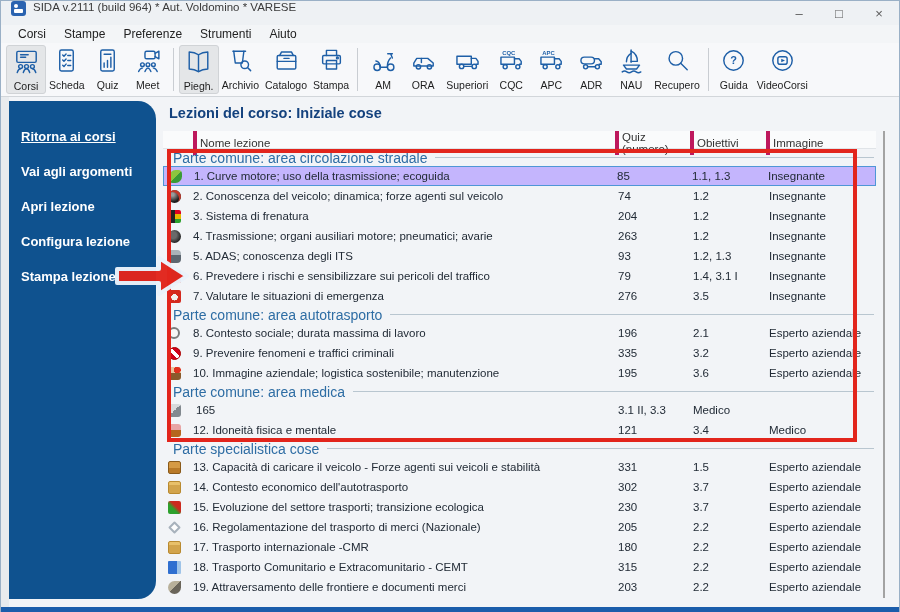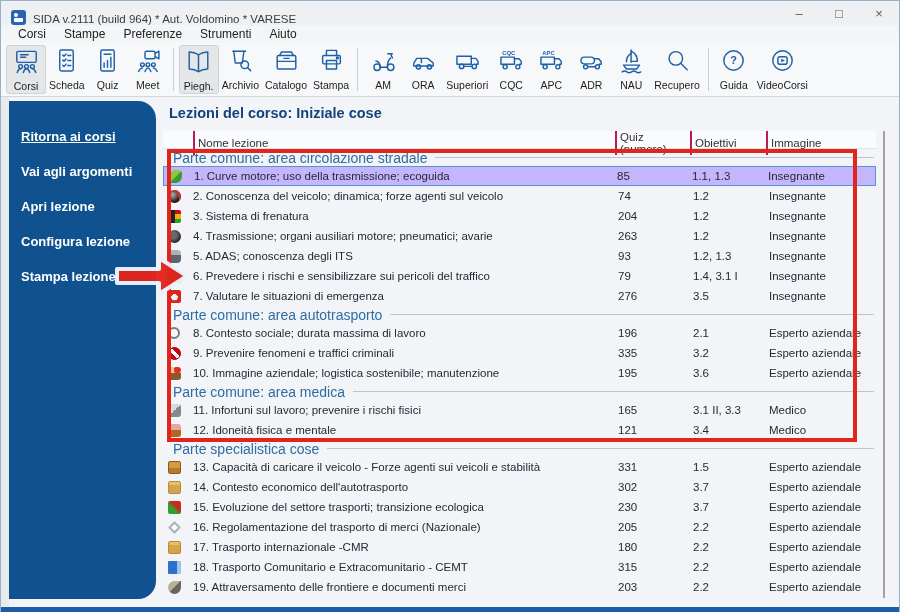--- a/index.html
+++ b/index.html
@@ -1,21 +1,21 @@
 <!DOCTYPE html>
 <html><head>
 <meta charset="utf-8">
 <style>
   html,body{margin:0;padding:0;background:#cfd6dd;}
   *{box-sizing:border-box;font-family:"Liberation Sans",sans-serif;}
   #window{position:relative;width:900px;height:612px;background:#f2f4f7;overflow:hidden;
           border:1px solid #9ab0c6;border-bottom:none;}
   
   #titlebar{position:absolute;left:0;top:0;width:100%;height:24px;background:#eef1f4;
-            display:flex;align-items:flex-end;padding-left:10px;}
+            display:flex;align-items:flex-start;padding-left:10px;}
   #appicon{width:15px;height:15px;background:#2a63b0;border-radius:3px;margin-right:7px;position:relative;flex:0 0 auto;}
   #appicon:before{content:"";position:absolute;left:3px;top:3px;width:4px;height:4px;background:#fff;border-radius:50%;}
   #appicon:after{content:"";position:absolute;left:3px;top:8px;width:9px;height:4px;background:#fff;border-radius:1px;}
   #title-text{font-size:11.5px;color:#3a3a3a;}
   #win-controls{margin-left:auto;display:flex;height:100%;}
   .winbtn{width:40px;height:100%;display:flex;align-items:center;justify-content:center;
           font-size:13px;color:#5a5a5a;cursor:default;}
   
   #menubar{position:absolute;left:0;top:24px;width:100%;height:18px;background:#f3f5f7;
            display:flex;align-items:center;padding-left:8px;}
@@ -36,21 +36,21 @@
   #sidebar{position:absolute;left:8px;top:100px;width:147px;height:498px;background:#0f528f;
            border-radius:0 18px 18px 0;padding-top:18px;}
   .sb-item{display:block;color:#fff;font-size:13px;font-weight:bold;padding:10px 8px 10px 12px;}
   .sb-item.underlined span{text-decoration:underline;}
   #main{position:absolute;left:155px;top:96px;right:0;bottom:5px;background:#f2f4f7;}
   #page-title{position:absolute;left:13px;top:8px;font-size:14.5px;font-weight:bold;color:#14427e;}
   
   #table{position:absolute;left:7px;right:23px;top:34px;}
   .t-header{display:grid;grid-template-columns:30px 1fr 75px 76px 110px;height:18px;
             align-items:center;background:#fafbfc;border-bottom:1px solid #e0e4e8;}
-  .t-header .hc{font-size:11.5px;color:#333;border-left:2px solid #be185d;padding-left:3px;height:100%;
+  .t-header .hc{font-size:11.5px;color:#333;border-left:4px solid #be185d;padding-left:3px;height:100%;
                 display:flex;align-items:center;}
   .t-header .hc:first-child{border-left:none;}
   .t-section{display:flex;align-items:center;height:17px;padding-left:10px;}
   .t-section .sec-label{font-size:14px;color:#2e6da4;white-space:nowrap;}
   .t-section .sec-line{flex:1;height:1px;background:#b9c6d0;margin:0 2px 0 8px;}
   .t-row{display:grid;grid-template-columns:30px 1fr 75px 76px 110px;height:20px;align-items:center;}
   .t-row.selected{background:#c4b5fd;border:1px solid #4f96d6;}
   .cell{font-size:11.5px;color:#222b36;white-space:nowrap;overflow:hidden;}
   .cell.num{padding-left:3px;}
   .icon-cell{display:flex;align-items:center;justify-content:flex-start;padding-left:5px;}
@@ -397,21 +397,20 @@
           <div class="cell num">Esperto aziendale</div>
         </div>
         <div class="t-section">
           <span class="sec-label">Parte comune: area medica</span>
           <span class="sec-line"></span>
         </div>
         <div class="t-row">
           <div class="icon-cell">
             <span class="ri ri-person-fall-icon"></span>
           </div>
-          <div class="cell">11. Infortuni sul lavoro; prevenire i rischi fisici</div>
           <div class="cell num">165</div>
           <div class="cell num">3.1 II, 3.3</div>
           <div class="cell num">Medico</div>
         </div>
         <div class="t-row">
           <div class="icon-cell">
             <span class="ri ri-person-health-icon"></span>
           </div>
           <div class="cell">12. Idoneità fisica e mentale</div>
           <div class="cell num">121</div>

